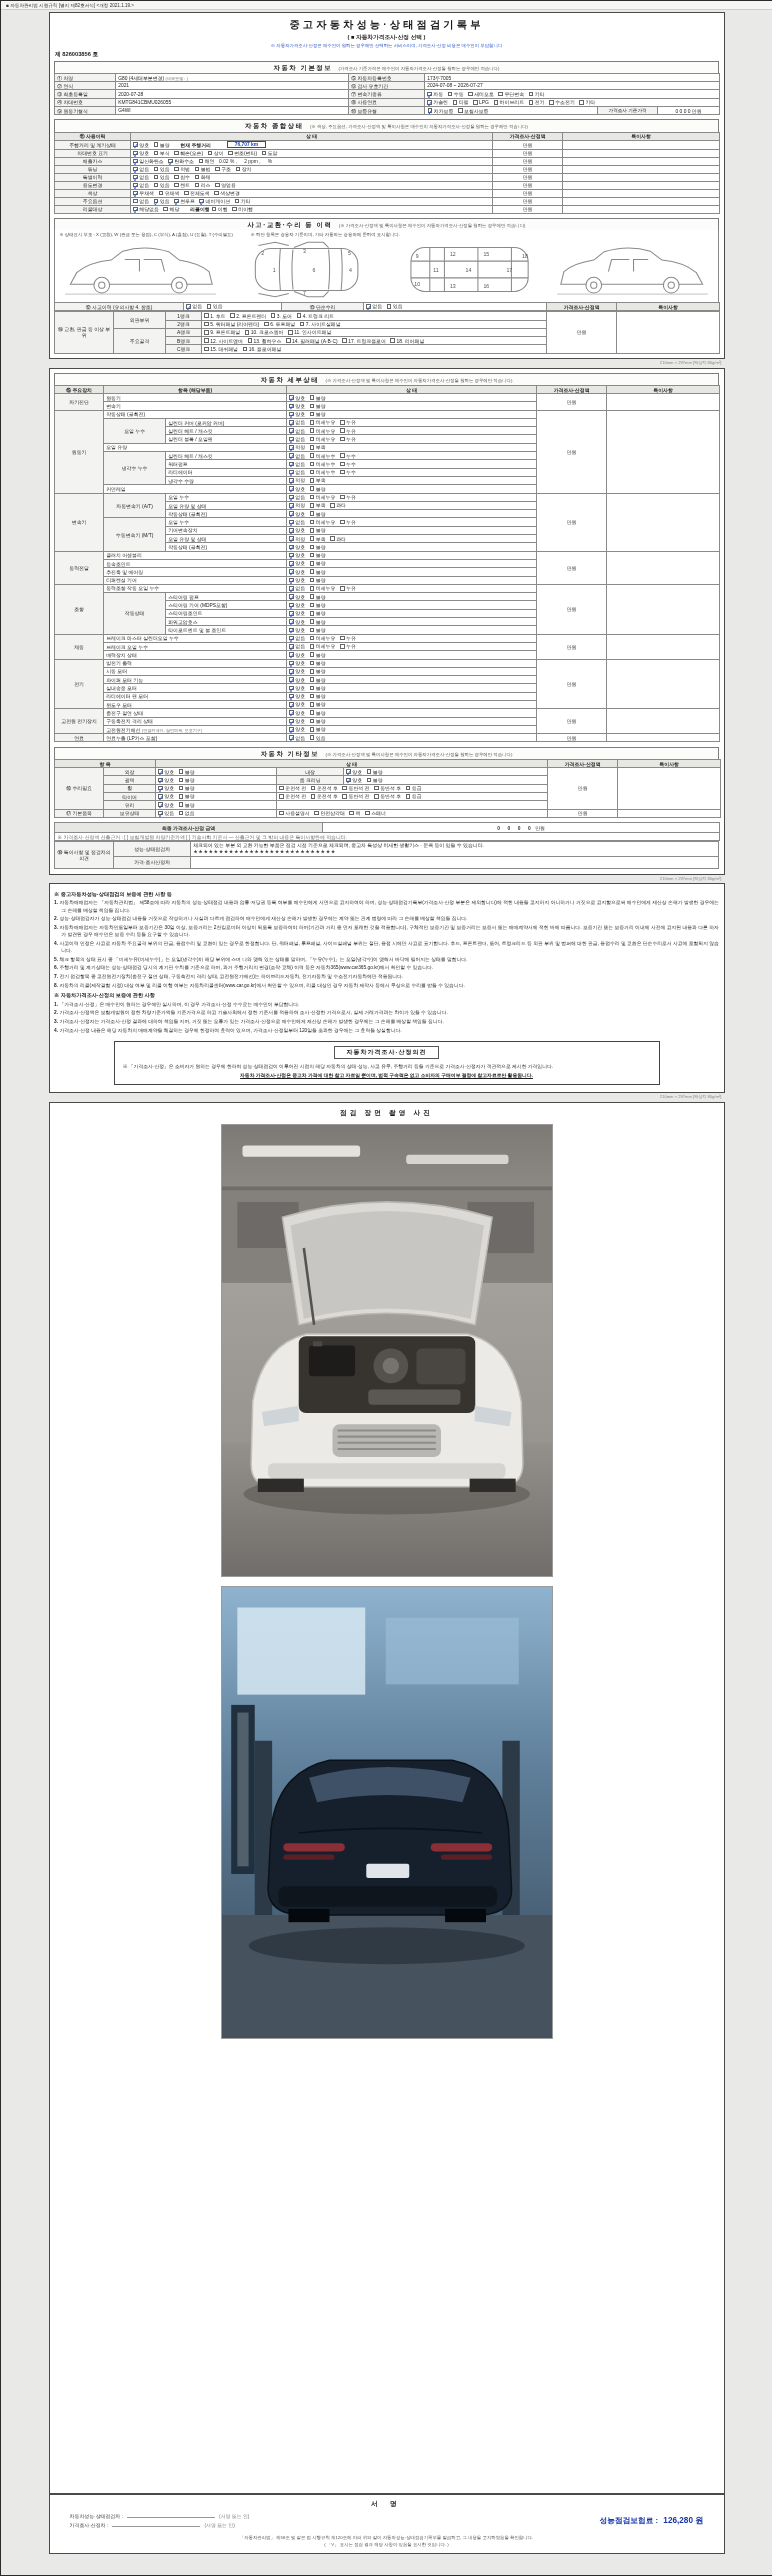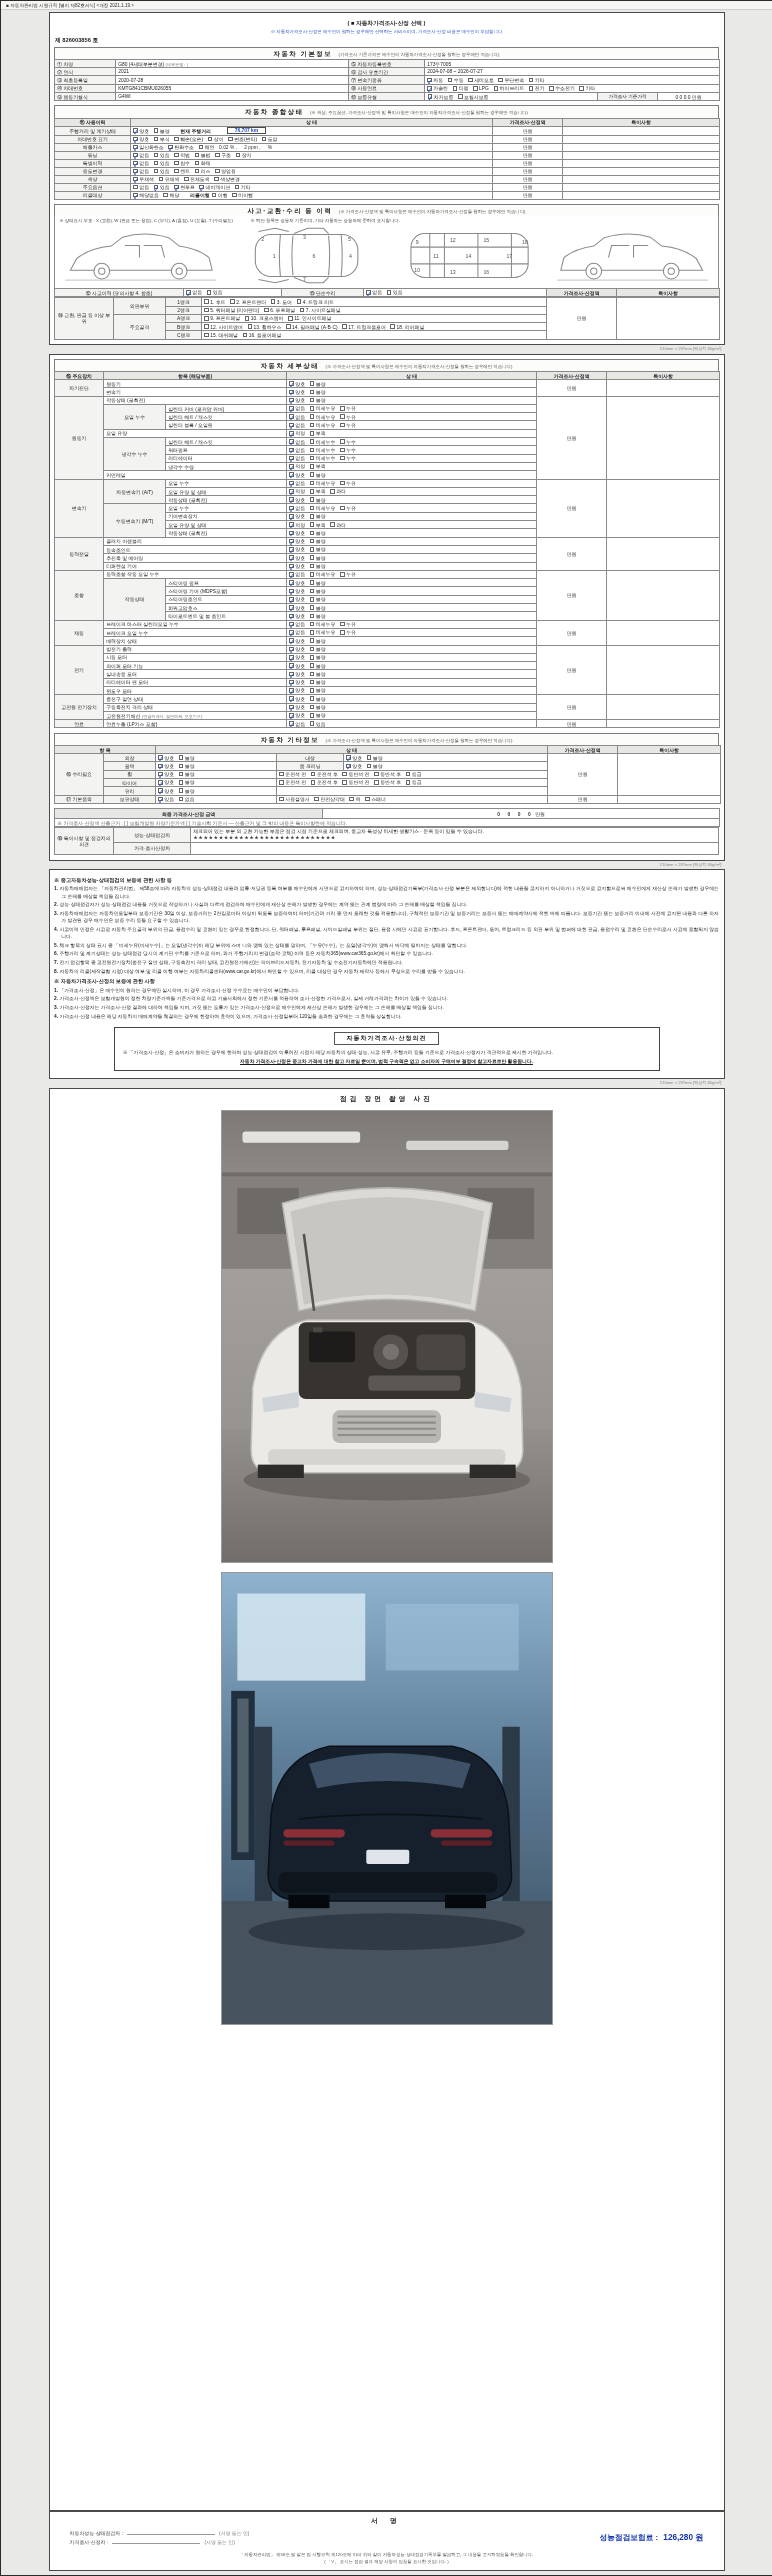--- a/index.html
+++ b/index.html
@@ -53,38 +53,39 @@
   .clause{font-size:4.8px;line-height:1.5;color:#222;padding-left:7.2px;text-indent:-7.2px;margin-bottom:1.5px;text-align:justify}
   .cnum{font-weight:bold}
   .opinion-outer{width:546px;margin:7.2px auto 2.1px;border:1px solid #444;padding:4.1px 8.2px 5.2px;text-align:center}
   .opinion-title{display:inline-block;border:0.5px solid #555;padding:1px 11.3px;font-weight:bold;font-size:6px;margin-bottom:3.6px;letter-spacing:1px}
   .opinion-p{font-size:4.8px;line-height:1.5;text-align:justify}
   .opinion-p.strong{font-weight:bold;text-decoration:underline;margin-top:2.1px;text-align:center}
   .photobox{flex:1;display:flex;flex-direction:column;min-height:0}
   .photos-title{text-align:center;font-weight:bold;font-size:6.7px;letter-spacing:3.1px;padding:3.1px 0 6.2px}
   .photo{width:332px;height:453px;margin:0 auto 8.2px;border:0.5px solid #9a9a9a;background:#777;flex:none}
   .photo svg{display:block;width:100%;height:100%}
-  .signbox{margin-bottom:4px}
+  .signbox{margin-bottom:21px}
   .sign-title{text-align:center;font-weight:bold;font-size:6.7px;letter-spacing:5.2px;padding:1px 0 3.1px}
   .sign-row{display:flex;align-items:center;justify-content:space-between;padding:0 15.5px}
   .sign-left{font-size:4.9px;line-height:1.9;color:#333}
   .sigline{display:inline-block;width:88px;border-bottom:0.5px solid #999;margin:0 4.1px}
   .fee{font-size:7.7px;font-weight:bold;color:#1536a8}
   .fee .feeval{font-size:8.2px;margin-left:3.1px}
   .sign-fine{text-align:center;font-size:4.4px;color:#555;margin-top:4.1px;line-height:1.6}
 </style>
 </head>
 <body>
 
 <div class="page">
   <div class="formref">■ 자동차관리법 시행규칙 [별지 제82호서식] &lt;개정 2021.1.19.&gt;</div>
   <div class="sheet">
 
     <div class="box">
       <div class="titlewrap">
+        <div class="doc-title">중고자동차성능·상태점검기록부</div>
         <div class="doc-sub">( ■ 자동차가격조사·산정 선택 )</div>
         <div class="doc-notice">※ 자동차가격조사·산정은 매수인이 원하는 경우에만 선택하는 서비스이며, 가격조사·산정 비용은 매수인이 부담합니다</div>
       </div>
       <div class="doc-no">제 826003856 호</div>
 
       <div class="secbar">
         <b>자동차 기본정보</b>
         <span class="note">(가격조사 기준가격은 매수인이 자동차가격조사·산정을 원하는 경우에만 적습니다)</span>
       </div>
       <table class="frm">

